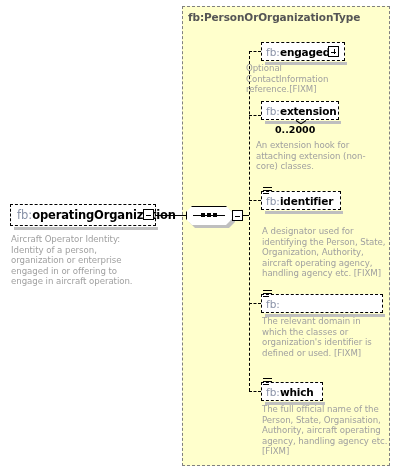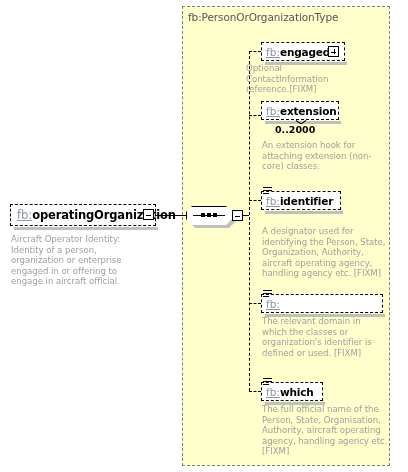--- a/index.html
+++ b/index.html
@@ -12,41 +12,41 @@
 
   
   #type-container{
     position:absolute;left:182px;top:6px;width:208px;height:460px;
     background:#ffffcc;
     border:1px dashed #808080;
     box-sizing:border-box;
   }
   #type-title{
     position:absolute;left:188px;top:11px;
-    font-size:10.5px;font-weight:normal;color:#555555;
+    font-size:10.5px;font-weight:bold;color:#555555;
     letter-spacing:-0.1px;white-space:nowrap;
   }
 
   
   .ebox{
     position:absolute;box-sizing:border-box;
     background:#ffffff;
     border:1px dashed #000000;
     height:19px;
     display:flex;align-items:center;
     padding:0 4px;
     white-space:nowrap;
     z-index:5;
   }
   .ebox .shadow{
     position:absolute;left:3px;top:19px;right:-3px;height:3px;
     background:#bfbfbf;z-index:-1;
   }
   .ebox .pfx{
-    font-size:10.5px;color:#8a93a8;font-weight:normal;text-decoration:underline;
+    font-size:10.5px;color:#8a93a8;font-weight:normal;
   }
   .ebox .nm{
     font-size:10.5px;color:#000000;font-weight:bold;
     letter-spacing:-0.15px;
   }
 
   
   #root-box{
     left:10px;top:204px;width:146px;height:22px;
     padding:0 6px;
@@ -128,21 +128,21 @@
 <div id="type-title">fb:PersonOrOrganizationType</div>
 
 <div class="ebox" id="root-box">
   <span class="shadow"></span>
   <span class="pfx">fb:</span>
   <span class="nm">operatingOrganization</span>
 </div>
 <div class="toggle" style="left:143px;top:209px;">
   <i class="h"></i>
 </div>
-<div class="anno" style="left:11px;top:234px;width:140px;">Aircraft Operator Identity: Identity of a person, organization or enterprise engaged in or offering to engage in aircraft official.</div>
+<div class="anno" style="left:11px;top:234px;width:140px;">Aircraft Operator Identity: Identity of a person, organization or enterprise engaged in or offering to engage in aircraft operation.</div>
 
 <div class="hline" style="left:154px;top:215px;width:32px;"></div>
 
 <div id="seq">
   <span class="octshadow"></span>
   <span class="oct"></span>
   <span class="dotline"></span>
   <span class="dot" style="left:15px;"></span>
   <span class="dot" style="left:21px;"></span>
   <span class="dot" style="left:27px;"></span>
@@ -174,21 +174,21 @@
 <div class="ebox" style="left:261px;top:101px;width:78px;">
   <span class="shadow"></span>
   <span class="pfx">fb:</span>
   <span class="nm">extension</span>
 </div>
 <div class="chev" style="left:296px;top:120px;">
   <i style="left:0;transform:rotate(34deg);transform-origin:left center;"></i>
   <i style="left:4px;transform:rotate(-34deg);transform-origin:right center;"></i>
 </div>
 <div class="occ" style="left:275px;top:124px;">0..2000</div>
-<div class="anno" style="left:262px;top:140px;width:110px;">An extension hook for attaching extension (non-core) classes.</div>
+<div class="anno" style="left:256px;top:140px;width:110px;">An extension hook for attaching extension (non-core) classes.</div>
 
 <div class="ebox" style="left:261px;top:191px;width:80px;">
   <span class="shadow"></span>
   <span class="attrglyph">
     <i style="top:0;"></i>
       <i style="top:3px;"></i>
       <i style="top:6px;width:6px;"></i>
   </span>
   <span class="pfx">fb:</span>
   <span class="nm">identifier</span>

